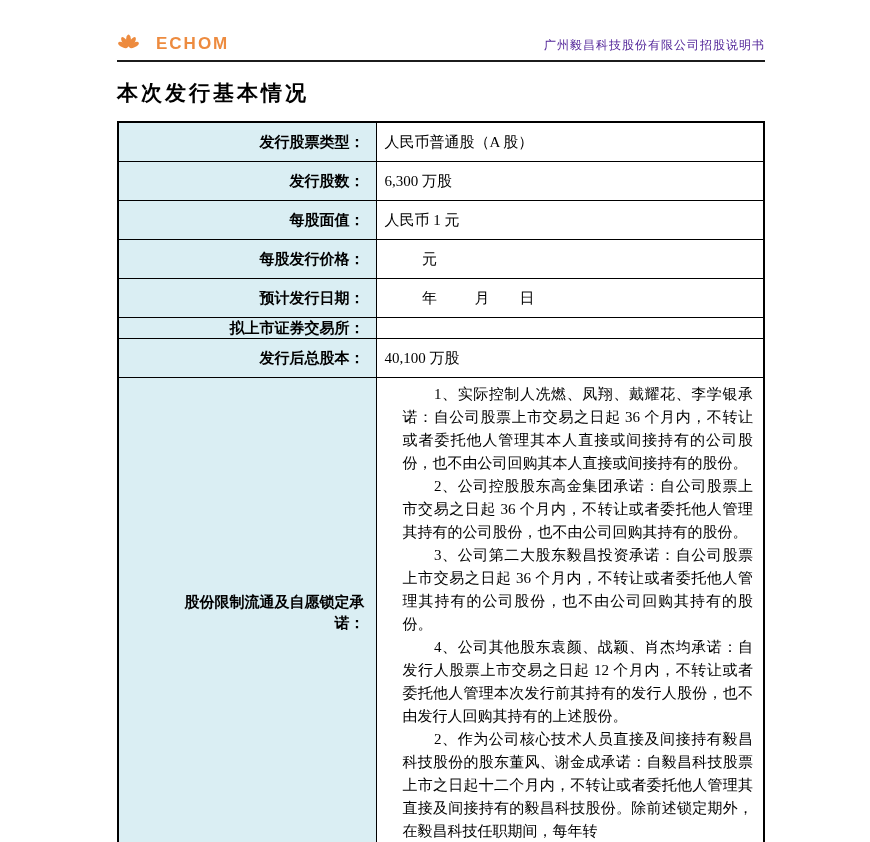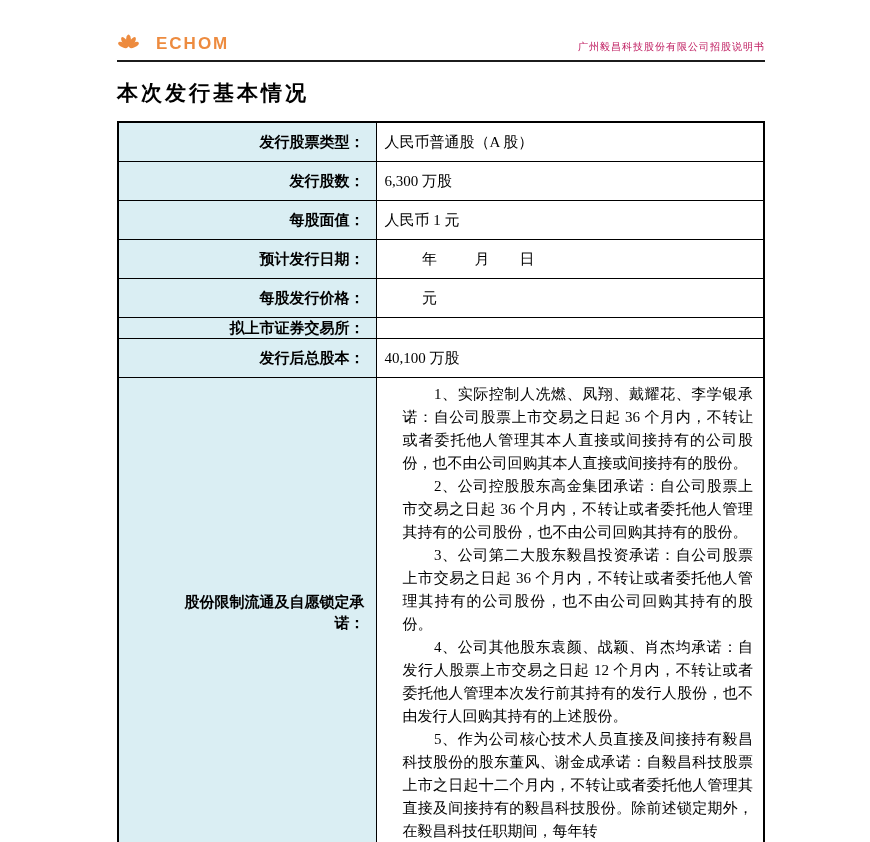--- a/index.html
+++ b/index.html
@@ -20,21 +20,21 @@
     border-bottom: 2px solid #1c1c1c;
     padding-bottom: 5px;
   }
   .logo { display: flex; align-items: center; gap: 16px; }
   .logo-text {
     font-family: "Liberation Sans", "DejaVu Sans", sans-serif;
     font-weight: bold; font-size: 17px; letter-spacing: 2px;
     color: #ED8B3F;
   }
   .doc-title {
-    font-size: 10px; color: #be185d; letter-spacing: 1px;
+    font-size: 12px; color: #4c1d95; letter-spacing: 1px;
     padding-bottom: 1px;
   }
 
   
   .title {
     margin-top: 17px;
     font-family: "Liberation Sans", "DejaVu Sans", sans-serif;
     font-weight: bold; font-size: 21px; letter-spacing: 3px;
   }
 
@@ -130,43 +130,43 @@
       </tr>
       <tr>
         <td class="label">发行股数：</td>
         <td class="value">6,300 万股</td>
       </tr>
       <tr>
         <td class="label">每股面值：</td>
         <td class="value">人民币 1 元</td>
       </tr>
       <tr>
+        <td class="label">每股发行价格：</td>
+        <td class="value">          元</td>
+      </tr>
+      <tr>
         <td class="label">预计发行日期：</td>
         <td class="value">          年          月        日</td>
-      </tr>
-      <tr>
-        <td class="label">每股发行价格：</td>
-        <td class="value">          元</td>
       </tr>
       <tr>
         <td class="label">拟上市证券交易所：</td>
         <td class="value"></td>
       </tr>
       <tr>
         <td class="label">发行后总股本：</td>
         <td class="value">40,100 万股</td>
       </tr>
       <tr>
         <td class="label lockup-label">股份限制流通及自愿锁定承诺：</td>
         <td class="lockup-text">
           <p>1、实际控制人冼燃、凤翔、戴耀花、李学银承诺：自公司股票上市交易之日起 36 个月内，不转让或者委托他人管理其本人直接或间接持有的公司股份，也不由公司回购其本人直接或间接持有的股份。</p>
           <p>2、公司控股股东高金集团承诺：自公司股票上市交易之日起 36 个月内，不转让或者委托他人管理其持有的公司股份，也不由公司回购其持有的股份。</p>
           <p>3、公司第二大股东毅昌投资承诺：自公司股票上市交易之日起 36 个月内，不转让或者委托他人管理其持有的公司股份，也不由公司回购其持有的股份。</p>
           <p>4、公司其他股东袁颜、战颖、肖杰均承诺：自发行人股票上市交易之日起 12 个月内，不转让或者委托他人管理本次发行前其持有的发行人股份，也不由发行人回购其持有的上述股份。</p>
-          <p>5、作为公司核心技术人员直接及间接持有毅昌科技股份的股东董风、谢金成承诺：自毅昌科技股票上市之日起十二个月内，不转让或者委托他人管理其直接及间接持有的毅昌科技股份。除前述锁定期外，在毅昌科技任职期间，每年转</p>
+          <p>2、作为公司核心技术人员直接及间接持有毅昌科技股份的股东董风、谢金成承诺：自毅昌科技股票上市之日起十二个月内，不转让或者委托他人管理其直接及间接持有的毅昌科技股份。除前述锁定期外，在毅昌科技任职期间，每年转</p>
         </td>
       </tr>
     </tbody>
       </table>
 
     <div class="footer">1-1-1</div>
 
   </div>
 </div>
 

